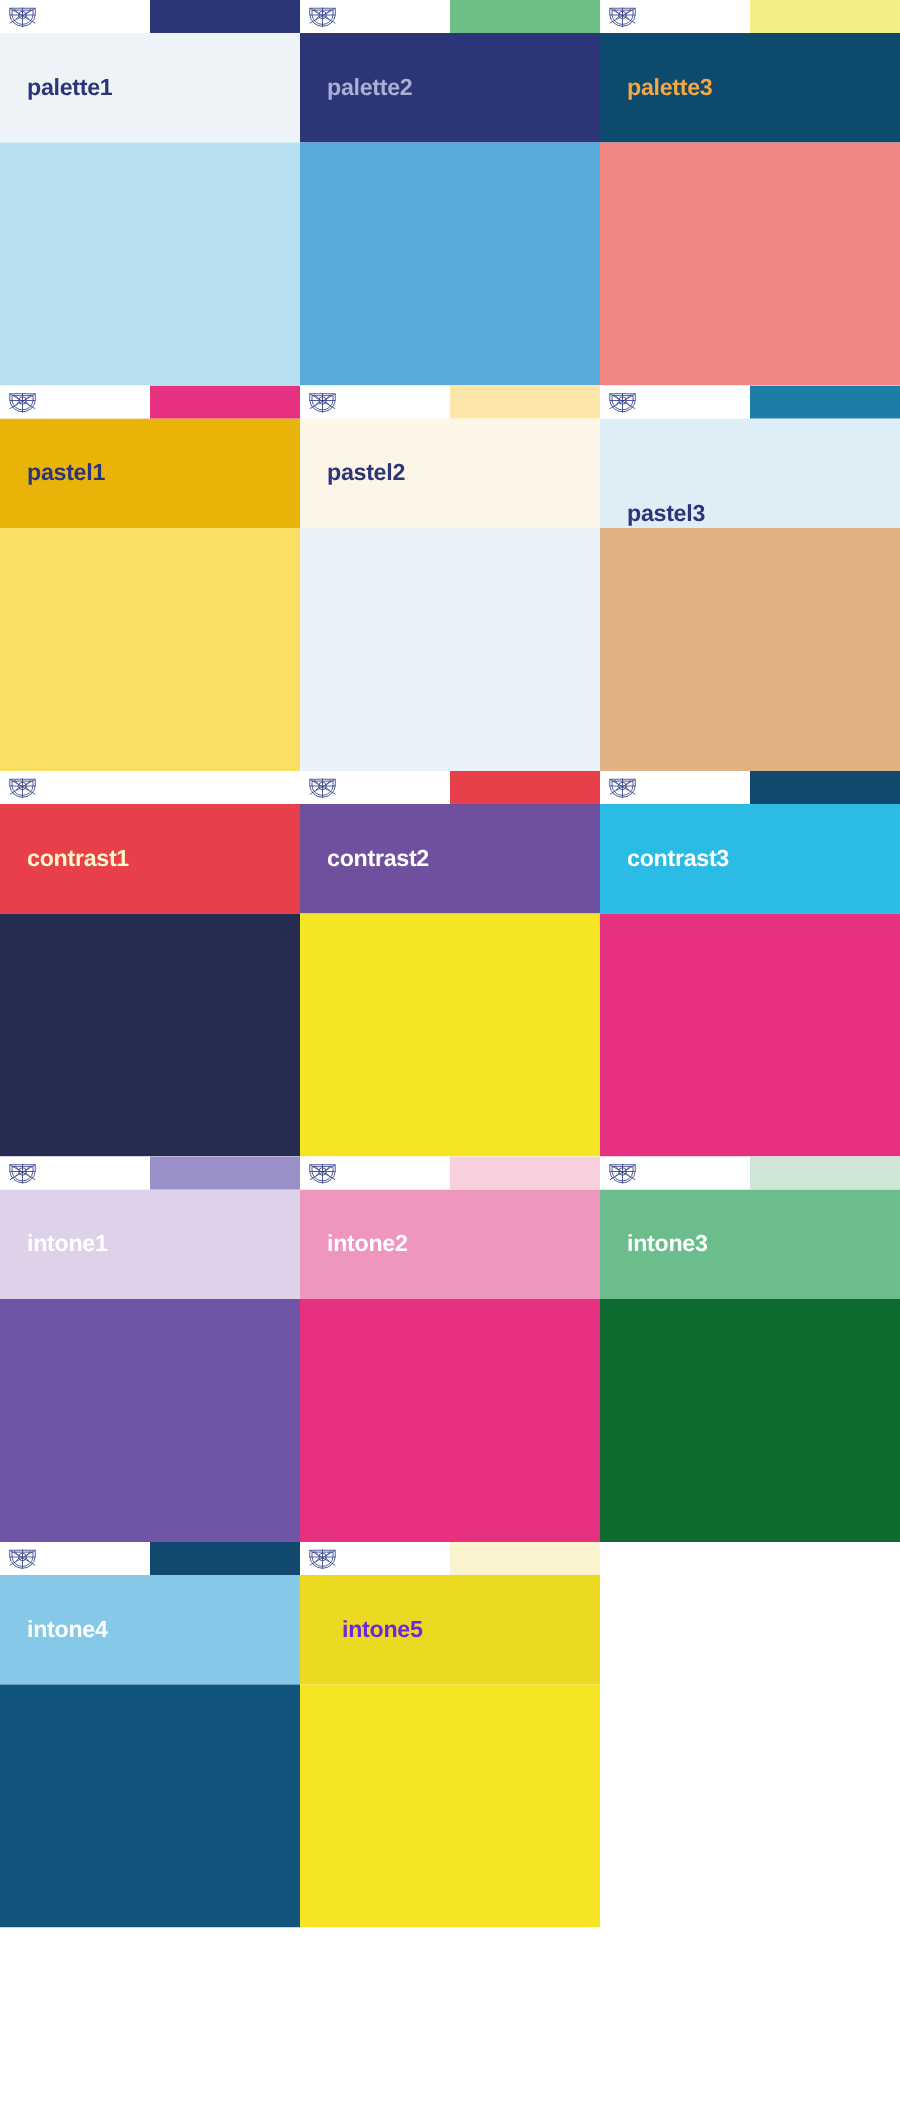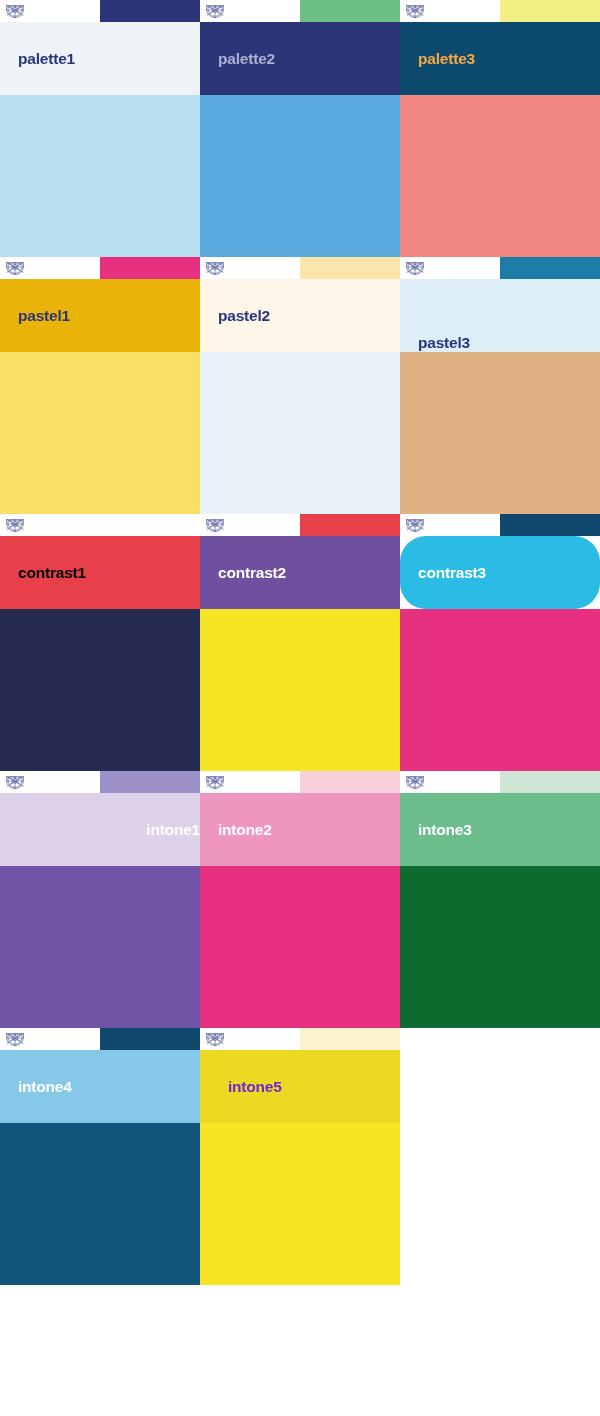--- a/index.html
+++ b/index.html
@@ -226,21 +226,21 @@
           </g>
         </svg>
         <div class="logo-words">
           <div class="l1" style="color: rgb(47, 60, 135);"></div>
           <div class="l2" style="color: rgb(90, 100, 150);"></div>
         </div>
       </div>
       <div class="accent"></div>
     </div>
     <div class="title-band" style="background: rgb(232, 64, 74);">
-      <div class="label" style="color: #000000; text-align: center;">contrast1</div>
+      <div class="label" style="color: #fef9c3; text-align: center;">contrast1</div>
     </div>
     <div class="swatch" style="background: rgb(38, 43, 81);"></div>
   </div>
 
   <div class="card">
     <div class="hdr">
       <div class="logo-plate">
         <svg class="crest" viewBox="0 0 40 32">
           <g fill="none" stroke="#2f3c87" stroke-width="1.1">
             <path d="M3 5 h34 v9 a17 17 0 0 1 -17 15 a17 17 0 0 1 -17 -15 z"></path>
@@ -275,21 +275,21 @@
             <path d="M9 6 l6 6 M31 6 l-6 6 M11 20 l5 -5 M29 20 l-5 -5"></path>
           </g>
         </svg>
         <div class="logo-words">
           <div class="l1" style="color: rgb(47, 60, 135);"></div>
           <div class="l2" style="color: rgb(90, 100, 150);"></div>
         </div>
       </div>
       <div class="accent" style="background: rgb(17, 72, 109);"></div>
     </div>
-    <div class="title-band" style="background: rgb(43, 188, 229); border-radius: 26px;">
+    <div class="title-band" style="background: rgb(43, 188, 229);">
       <div class="label" style="color: rgb(255, 255, 255);">contrast3</div>
     </div>
     <div class="swatch" style="background: rgb(229, 49, 127);"></div>
   </div>
 
   <div class="card">
     <div class="hdr">
       <div class="logo-plate">
         <svg class="crest" viewBox="0 0 40 32">
           <g fill="none" stroke="#2f3c87" stroke-width="1.1">
@@ -300,21 +300,21 @@
             <path d="M9 6 l6 6 M31 6 l-6 6 M11 20 l5 -5 M29 20 l-5 -5"></path>
           </g>
         </svg>
         <div class="logo-words">
           <div class="l1" style="color: rgb(47, 60, 135);"></div>
           <div class="l2" style="color: rgb(90, 100, 150);"></div>
         </div>
       </div>
       <div class="accent" style="background: rgb(154, 143, 198);"></div>
     </div>
-    <div class="title-band" style="background: rgb(222, 210, 234); justify-content: flex-end;">
+    <div class="title-band" style="background: rgb(222, 210, 234);">
       <div class="label" style="color: rgb(255, 255, 255);">intone1</div>
     </div>
     <div class="swatch" style="background: rgb(112, 85, 166);"></div>
   </div>
 
   <div class="card">
     <div class="hdr">
       <div class="logo-plate">
         <svg class="crest" viewBox="0 0 40 32">
           <g fill="none" stroke="#2f3c87" stroke-width="1.1">

